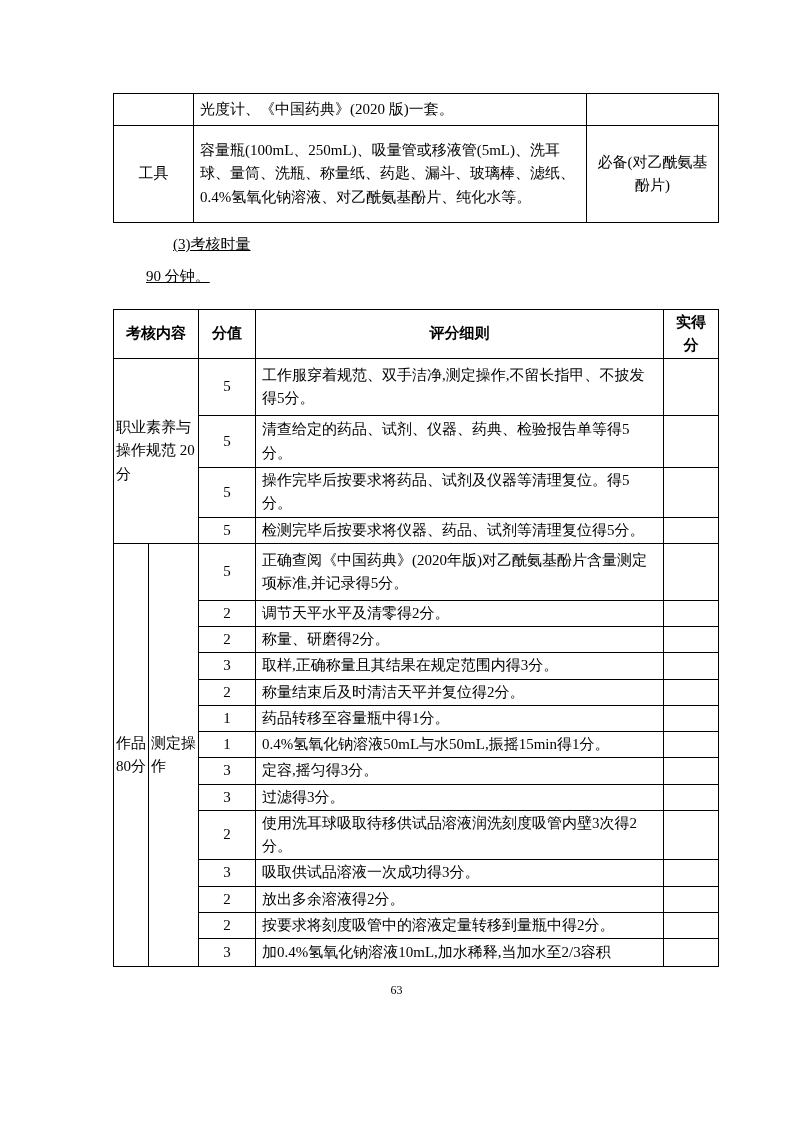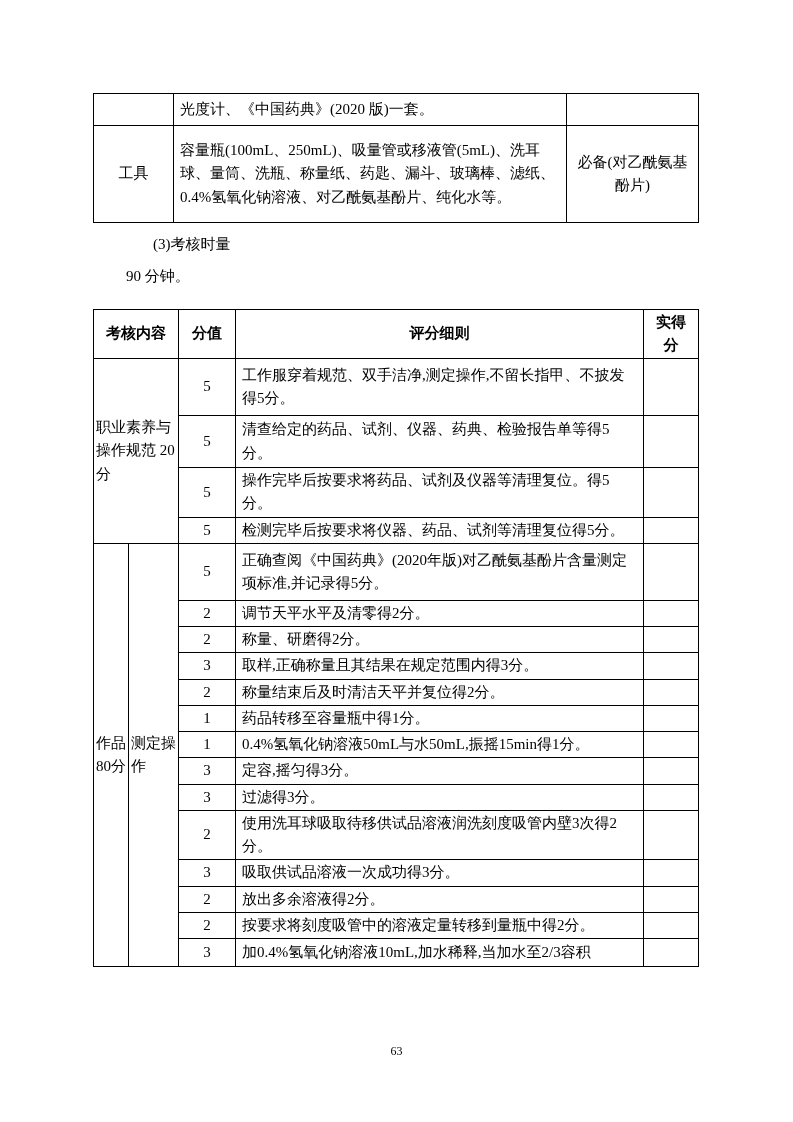--- a/index.html
+++ b/index.html
@@ -1,31 +1,31 @@
 <!DOCTYPE html>
 <html><head>
 <meta charset="utf-8">
 <style>
   html,body{margin:0;padding:0;background:#e8e8e8;}
   .page{
     width:793px;height:1122px;background:#ffffff;position:relative;
     font-family:"Liberation Serif","DejaVu Serif",serif;color:#000;
     font-size:15px;line-height:1.55;overflow:hidden;margin:0 auto;
   }
-  .content{position:absolute;left:93px;top:93px;width:605px;}
+  .content{position:absolute;left:113px;top:93px;width:605px;}
   table{border-collapse:collapse;width:605px;table-layout:fixed;}
   td{border:1px solid #000;padding:1px 6px;vertical-align:middle;word-break:break-all;}
   .cell-center{text-align:center;}
   .cell-left{text-align:left;}
   .hdr{font-weight:bold;text-align:center;}
   .vlabel{text-align:left;padding:1px 2px;}
-  .paras{margin:10px 0 20px 0;}
+  .paras{margin:10px 0 20px 0;text-decoration:underline;}
   .p-indent2{margin:9px 0;padding-left:60px;}
   .p-indent1{margin:9px 0;padding-left:33px;}
-  .pagenum{position:absolute;left:0;top:1042px;width:793px;text-align:center;font-size:12px;}
+  .pagenum{position:absolute;left:0;top:981px;width:793px;text-align:center;font-size:12px;}
 </style>
 </head>
 <body>
 
 <div class="page">
   <div class="content">
 
     <table>
       <colgroup>
           <col style="width:80px">

